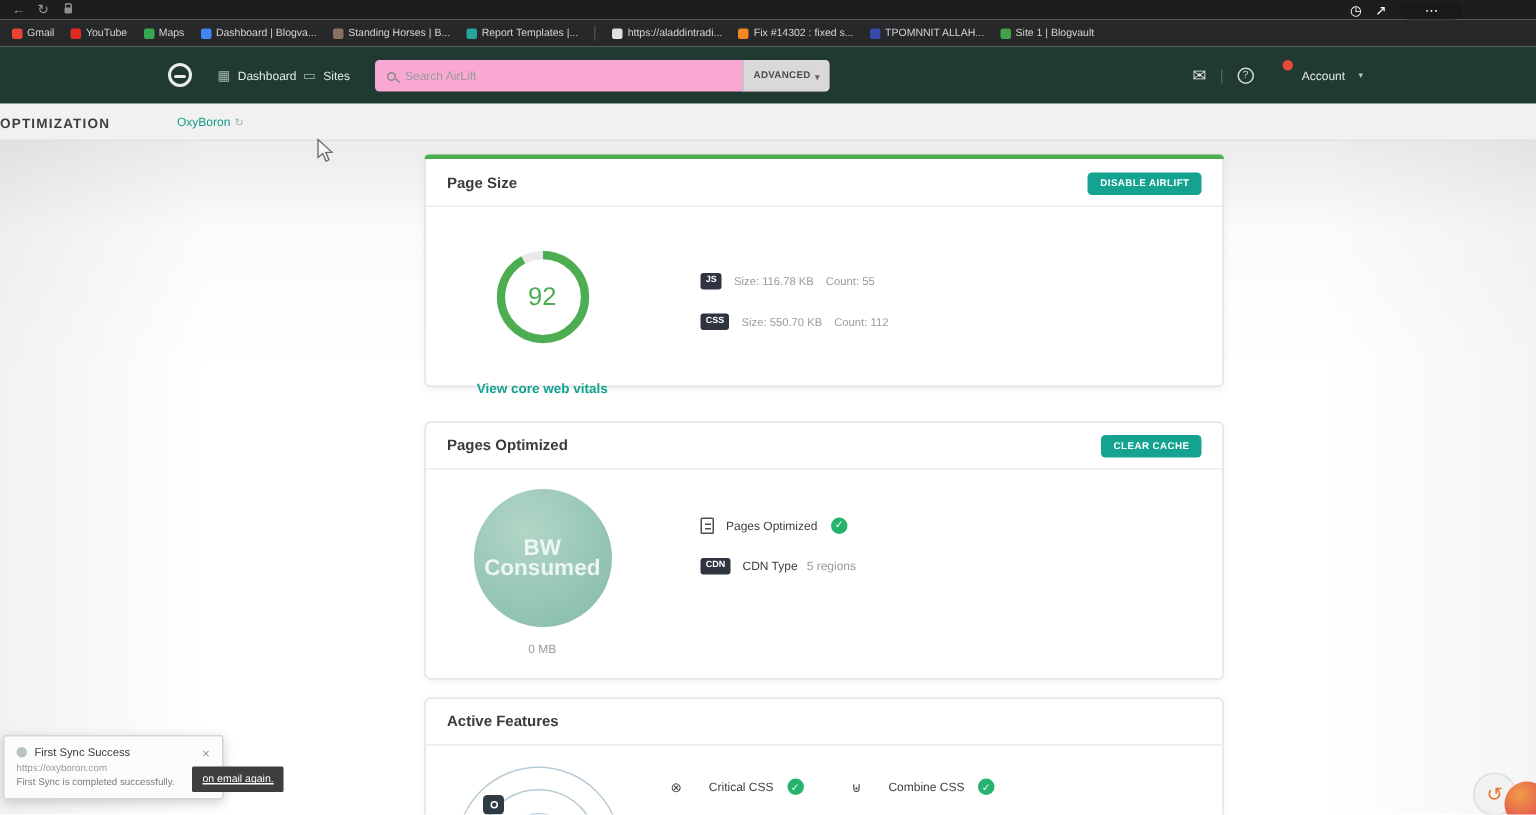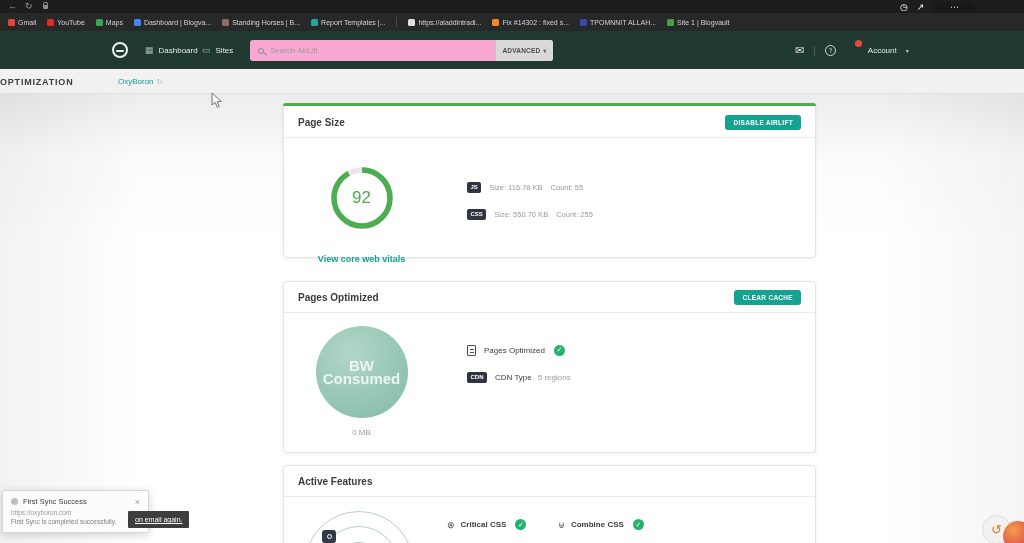--- a/index.html
+++ b/index.html
@@ -99,21 +99,21 @@
 #card3{top:465px;height:130px;overflow:hidden}
 .arc{position:absolute;border:1px solid #b7ccd4;border-radius:50%}
 .arc1{left:20px;top:45px;width:110px;height:110px}
 .arc2{left:35px;top:60px;width:80px;height:80px}
 .arc3{left:51px;top:76px;width:48px;height:48px}
 .lockico{position:absolute;left:38px;top:64px;width:14px;height:13px;background:#2e3b45;border-radius:3px;z-index:1}
 .lockico::after{content:"";position:absolute;left:5px;top:4px;width:3px;height:3px;border:1px solid #fff;border-radius:50%}
 .features{position:absolute;left:163px;top:53px;display:flex;gap:32px;align-items:center}
 .feat{display:flex;align-items:center}
 .fico{font-size:9px;color:#444}
-.flabel{font-size:8px;font-weight:bold;color:#3d3d3d;margin-left:6px}
+.flabel{font-size:8px;font-weight:normal;color:#3d3d3d;margin-left:18px}
 
 
 .toast{position:absolute;left:2px;top:490px;width:147px;background:#fcfcfc;border:1px solid #d6d6d6;border-radius:2px;box-shadow:0 2px 8px rgba(0,0,0,.18);padding:6px 8px 7px;z-index:50}
 .toast-hd{display:flex;align-items:center}
 .toast-dot{width:7px;height:7px;border-radius:50%;background:#b9c4bf;flex:0 0 auto}
 .toast-title{font-size:7.5px;color:#3a3a3a;margin-left:5px;flex:1}
 .toast-close{font-size:9px;color:#9a9a9a;cursor:pointer;line-height:8px}
 .toast-url{font-size:6.5px;color:#9a9a9a;margin-top:3px}
 .toast-msg{font-size:6.5px;color:#7d7d7d;margin-top:2px}
 .chip{position:absolute;left:128px;top:511px;background:#3e3e40;color:#fff;font-size:7px;padding:5px 7px;z-index:60;text-decoration:underline;border-radius:1px;cursor:pointer}
@@ -240,21 +240,21 @@
     </div>
     <div class="colR">
       <div class="szrow">
         <span class="dk-badge">JS</span>
         <span class="szmeta">Size: 116.78 KB</span>
         <span class="szmeta">Count: 55</span>
       </div>
       <div class="szrow">
         <span class="dk-badge">CSS</span>
         <span class="szmeta">Size: 550.70 KB</span>
-        <span class="szmeta">Count: 255</span>
+        <span class="szmeta">Count: 112</span>
       </div>
     </div>
   </div>
 </div>
 
 <div class="card" id="card2">
   <div class="card-hd">
     <span class="card-title">Pages Optimized</span>
     <button class="teal-btn">CLEAR CACHE</button>
   </div>

